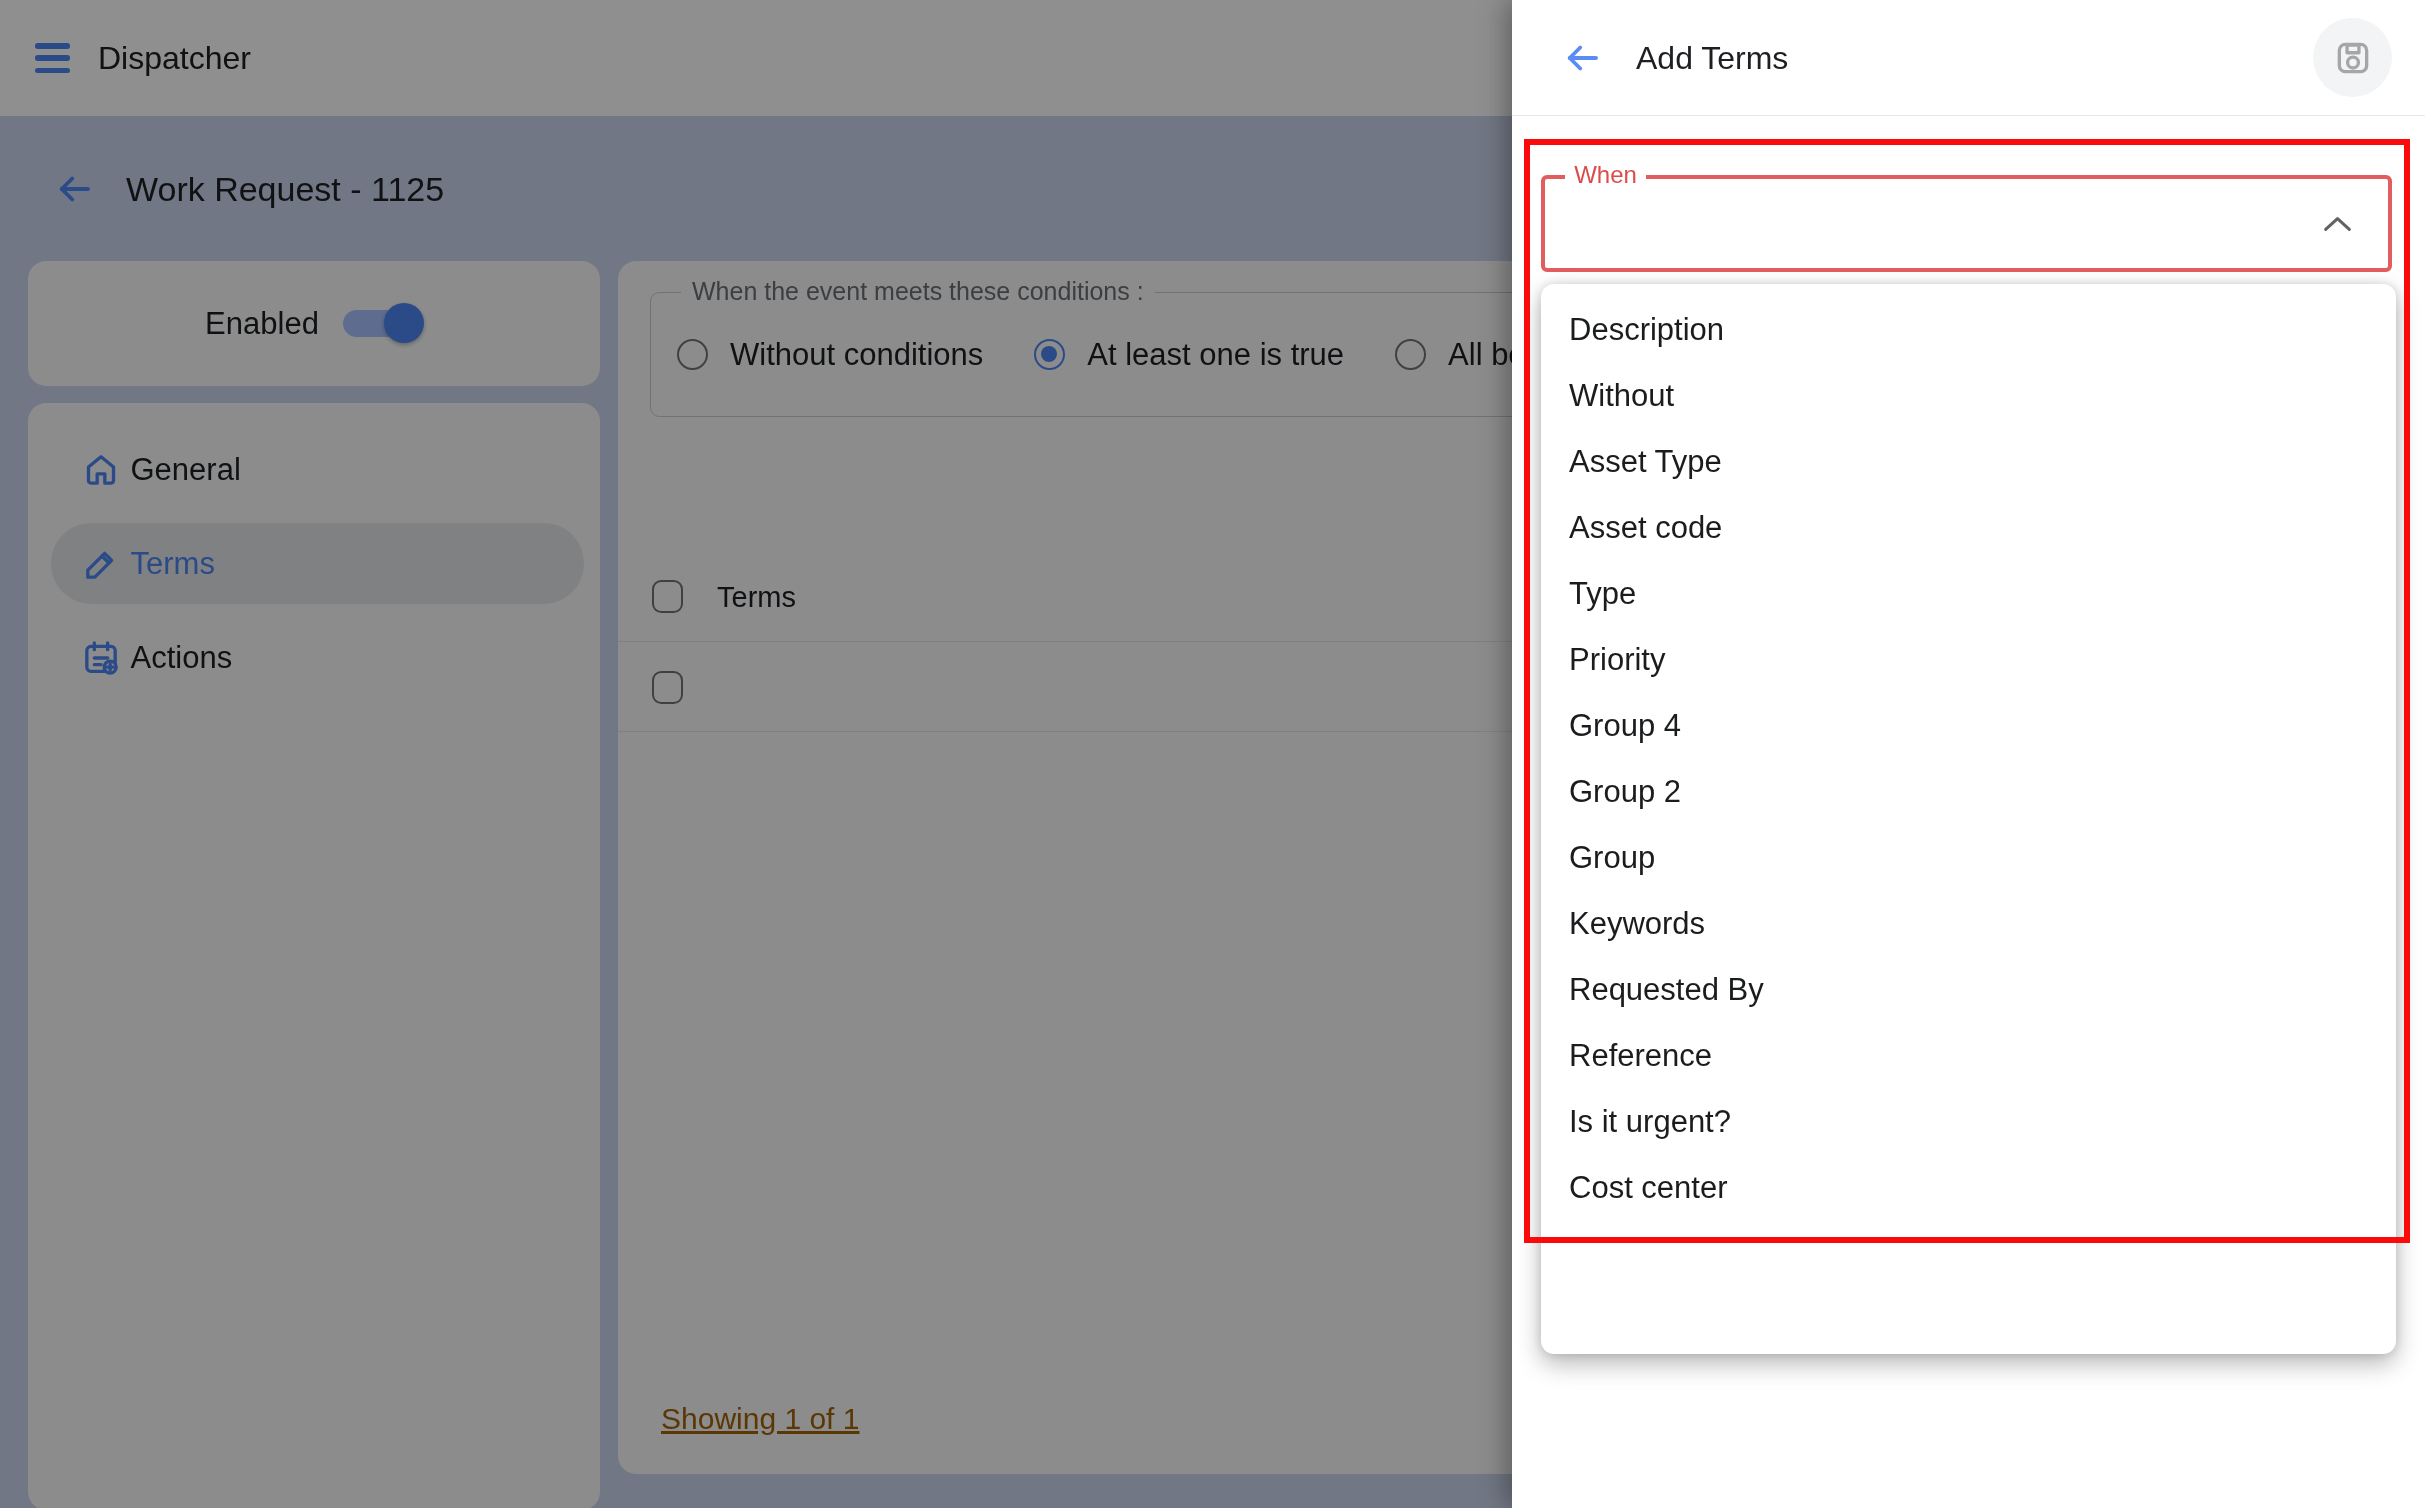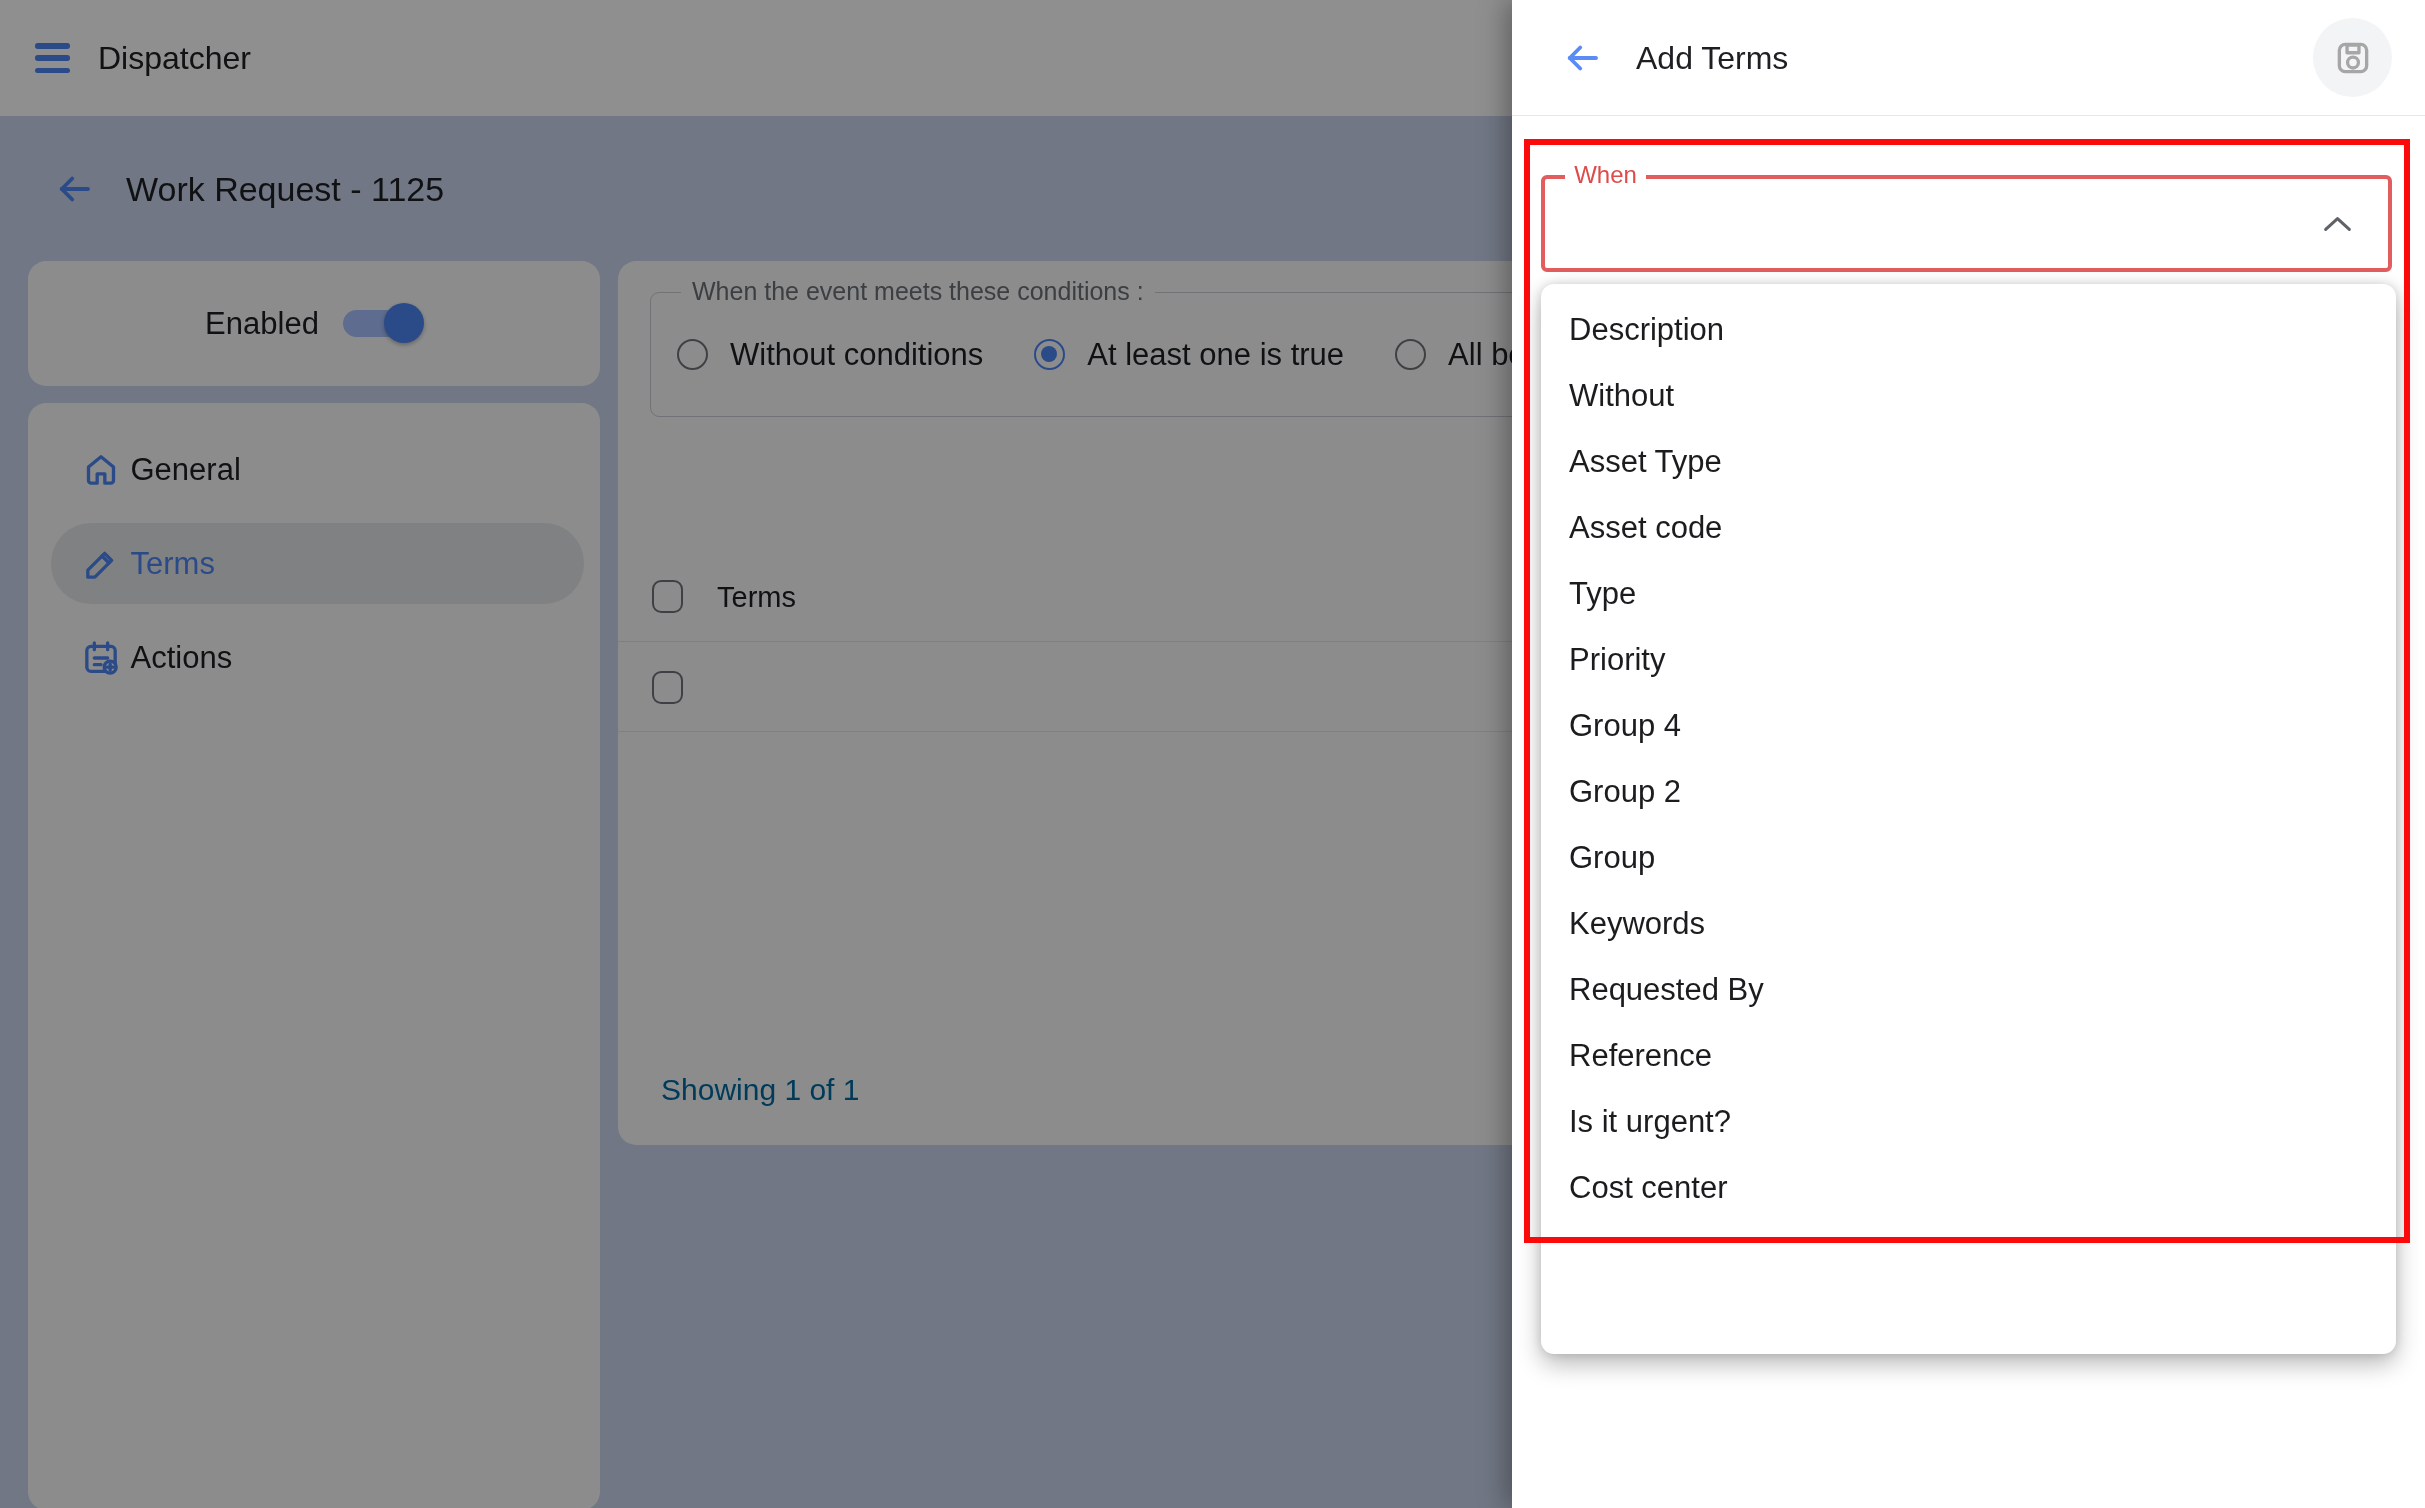--- a/index.html
+++ b/index.html
@@ -25,36 +25,36 @@
   .toggle .thumb{position:absolute;right:-1.8px;top:-6.4px;width:40px;height:40px;border-radius:50%;background:#4d85f2;box-shadow:0 1.8px 4.6px rgba(0,0,0,.3);}
 
   #sidebar-card{left:27.5px;top:403px;width:572px;height:1107px;}
   .nav-item{position:absolute;left:23px;width:533px;height:81px;border-radius:40px;display:flex;align-items:center;cursor:pointer;}
   .nav-item.active{background:#e5e7ea;}
   .nav-item .nav-icon{position:absolute;left:30px;width:40px;height:40px;}
   .nav-item .nav-label{position:absolute;left:80px;font-size:31px;color:#1d1f23;}
   .nav-item.active .nav-label{color:#4d85f2;font-weight:500;}
   svg.blue-stroke{stroke:#4d85f2;fill:none;stroke-width:2;stroke-linecap:round;stroke-linejoin:round;}
 
-  #conditions-card{left:618px;top:261px;width:1025px;height:884px;}
+  #conditions-card{left:618px;top:261px;width:1025px;height:1213px;}
   .fieldset{position:absolute;left:32px;top:31px;width:943px;height:123px;border:1.8px solid #c9ccd2;border-radius:9.2px;}
   .fieldset .legend{position:absolute;top:-15.6px;left:30px;background:#f9fafb;padding:0 11px;font-size:25px;color:#6b7077;}
   .radio-row{position:absolute;left:26px;top:0;height:123px;display:flex;align-items:center;}
   .radio-opt{display:flex;align-items:center;cursor:pointer;}
   .radio-circle{width:31px;height:31px;border-radius:50%;border:2.7px solid #6f7379;box-sizing:border-box;position:relative;flex:0 0 auto;}
   .radio-opt.checked .radio-circle{border-color:#4d85f2;}
   .radio-opt.checked .radio-circle::after{content:"";position:absolute;left:4.6px;top:4.6px;width:16.5px;height:16.5px;border-radius:50%;background:#4d85f2;}
   .radio-label{margin-left:22px;font-size:31px;color:#1d1f23;}
   .radio-opt + .radio-opt{margin-left:51px;}
 
   .tbl-header{position:absolute;left:0;top:291px;width:100%;height:89px;border-bottom:1.8px solid #e2e4e8;}
   .tbl-row{position:absolute;left:0;top:382px;width:100%;height:88px;border-bottom:1.8px solid #e2e4e8;}
   .checkbox{position:absolute;left:34px;top:50%;margin-top:-16.5px;width:31px;height:33px;border:2.7px solid #6f7379;border-radius:9.2px;box-sizing:border-box;cursor:pointer;background:transparent;}
   .tbl-header .col-label{position:absolute;left:99px;top:50%;transform:translateY(-50%);font-size:29px;font-weight:500;color:#1d1f23;}
-  .tbl-footer{position:absolute;left:43px;bottom:38px;font-size:30px;color:#0369a1;}
+  .tbl-footer{position:absolute;left:43px;bottom:38px;font-size:30px;color:#a16207;text-decoration:underline;}
 
   
   #backdrop{position:absolute;left:0;top:0;width:1512px;height:1508px;background:rgba(0,0,0,0.44);z-index:40;}
 
   
   #panel{position:absolute;left:1512px;top:0;width:913px;height:1508px;background:#ffffff;z-index:60;box-shadow:-5.5px 0 26px rgba(0,0,0,.35);padding-left:15px;}
   #panel-header{position:absolute;left:0;top:0;width:100%;height:116px;border-bottom:1.8px solid #e5e7e9;box-sizing:border-box;background:#fff;}
   #panel-back{position:absolute;left:49px;top:37px;width:42px;height:42px;cursor:pointer;}
   #panel-title{position:absolute;left:124px;top:0;height:116px;display:flex;align-items:center;font-size:32px;font-weight:500;color:#1d1f23;}
   #save-btn{position:absolute;left:801px;top:18.3px;width:79px;height:79px;border-radius:50%;background:#f3f4f6;display:flex;align-items:center;justify-content:center;cursor:pointer;}

